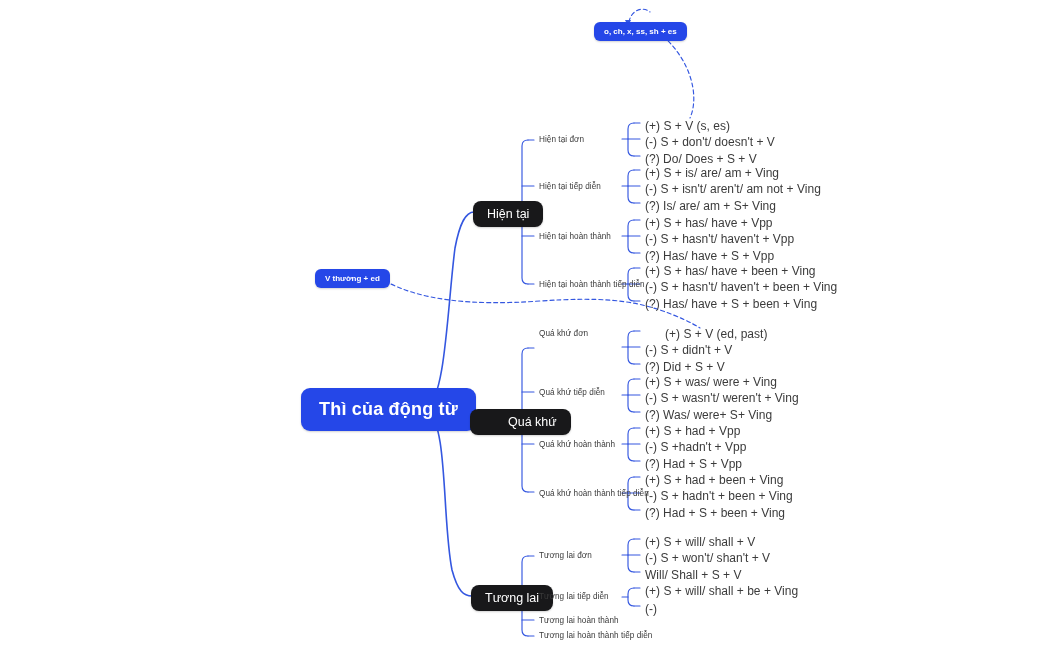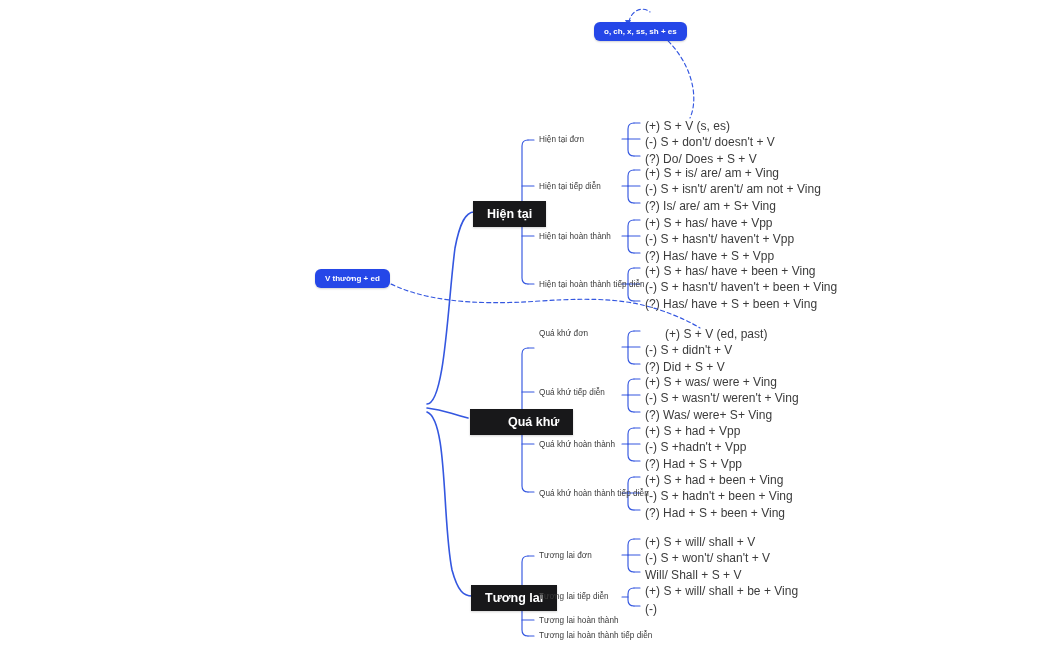--- a/index.html
+++ b/index.html
@@ -13,22 +13,22 @@
 
   
   .node{position:absolute;box-sizing:border-box;white-space:nowrap;}
 
   .root{
     background:#2547e8;color:#fff;border-radius:9px;
     padding:11px 18px;font-size:18px;font-weight:700;letter-spacing:.2px;
     box-shadow:0 1px 2px rgba(0,0,0,.18);
   }
   .cat{
-    background:#18181a;color:#fff;border-radius:0;
-    padding:6px 14px;font-size:12.5px;font-weight:700;
+    background:#18181a;color:#fff;border-radius:8px;
+    padding:6px 14px;font-size:12.5px;font-weight:400;
     box-shadow:0 1px 2px rgba(0,0,0,.18);
   }
   .tense{
     color:#3a3a3a;font-size:8.2px;font-weight:400;letter-spacing:.05px;
   }
   .formula{
     color:#3b3b3b;font-size:12px;font-weight:400;letter-spacing:.02px;
   }
   .tag{
     background:#2547e8;color:#fff;border-radius:6px;
@@ -133,20 +133,21 @@
       <path d="M629 22 C 631 10, 643 6, 650 12"></path>
       <path d="M663 36 C 690 60, 700 95, 690 118"></path>
       <path d="M385 281 C 420 300, 470 306, 540 301 C 600 297, 630 300, 660 310 C 680 317, 690 322, 700 328"></path>
     </g>
 
     <g fill="#3457e0">
       <polygon points="628,26 625,20 631,20"></polygon>
     </g>
   </svg>
 
+  <div class="node root" style="left:301px;top:388px;">Thì của động từ</div>
 
   <div class="node cat" style="left:473px;top:201px;">Hiện tại</div>
   <div class="node cat" style="left:470px;top:409px;padding-left:38px;">Quá khứ</div>
   <div class="node cat" style="left:471px;top:585px;">Tương lai</div>
 
   <div class="node tense" style="left:539px;top:135px;">Hiện tại đơn</div>
   <div class="node tense" style="left:539px;top:182px;">Hiện tại tiếp diễn</div>
   <div class="node tense" style="left:539px;top:232px;">Hiện tại hoàn thành</div>
   <div class="node tense" style="left:539px;top:280px;">Hiện tại hoàn thành tiếp diễn</div>
 

